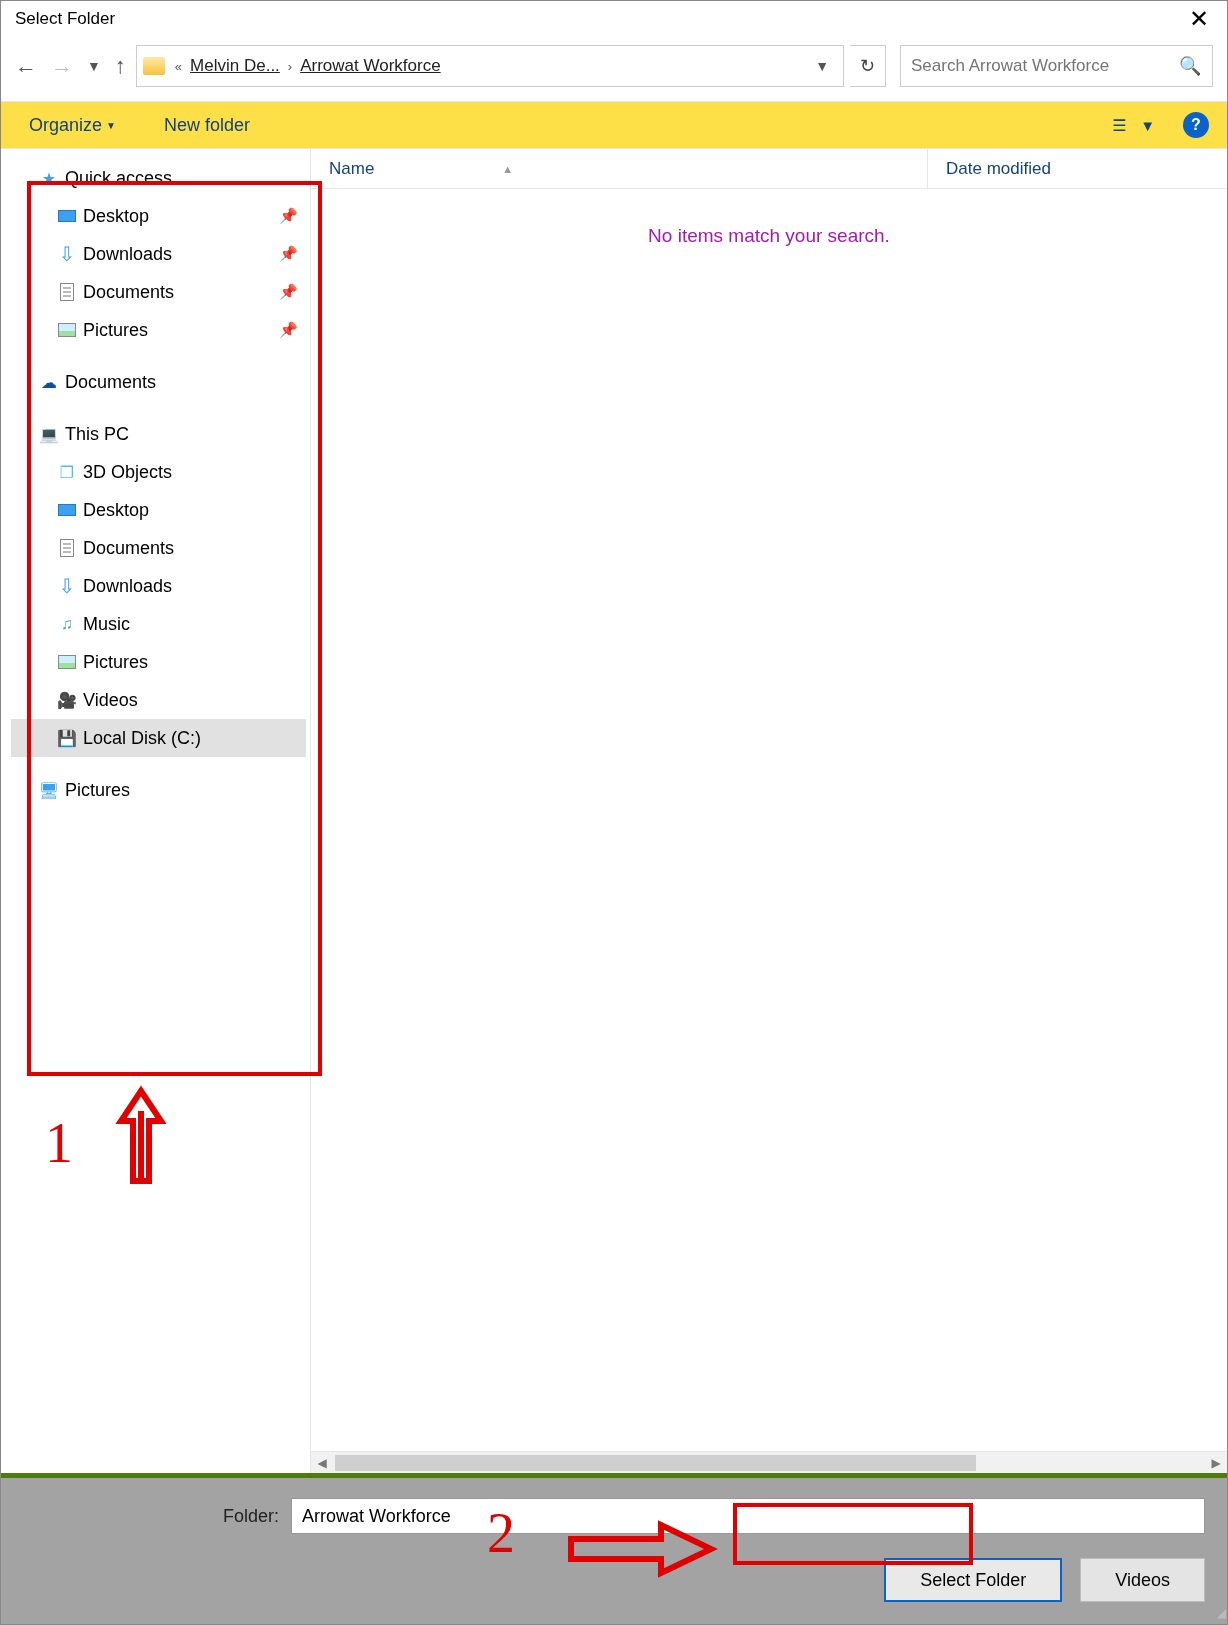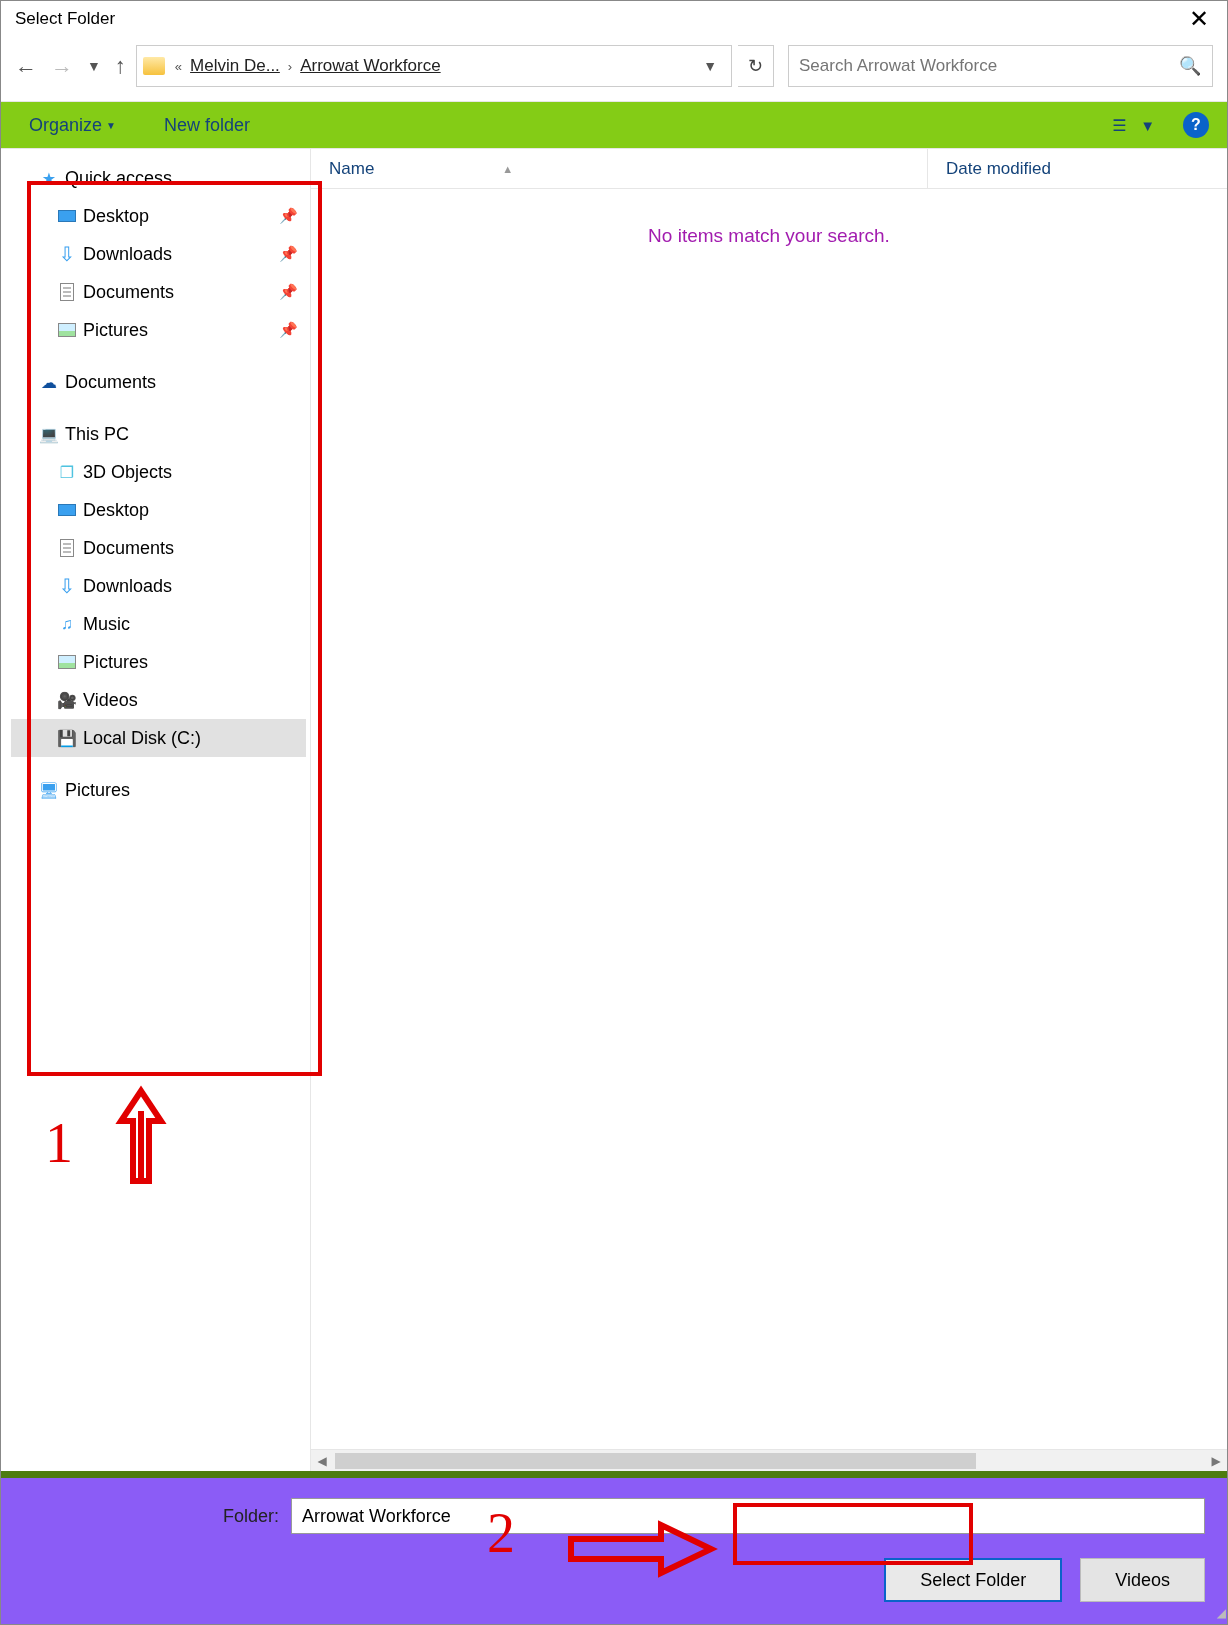--- a/index.html
+++ b/index.html
@@ -31,29 +31,29 @@
   flex: 1; display: flex; align-items: center; height: 42px;
   border: 1px solid #ccc; background: #fff; padding: 0 6px;
 }
 .folder-chip { width: 22px; height: 18px; background: linear-gradient(#ffe9a6, #f6c23e); border-radius: 2px; margin-right: 4px; }
 .bc-caret { color: #555; padding: 0 6px; font-size: 13px; }
 .bc-seg { color: #222; font-size: 17px; padding: 0 2px; cursor: pointer; text-decoration: underline; }
 .bc-right-caret { margin-left: auto; color: #555; font-size: 14px; padding: 0 8px; }
 .refresh-btn { width: 36px; height: 42px; border: 1px solid #ccc; border-left: none; display: flex; align-items: center; justify-content: center; cursor: pointer; }
 .refresh-btn span { font-size: 18px; color: #444; }
 .search-bar {
-  width: 425px; height: 42px; border: 1px solid #ccc; margin-left: 8px;
+  width: 313px; height: 42px; border: 1px solid #ccc; margin-left: 8px;
   display: flex; align-items: center; padding: 0 10px; color: #888;
 }
 .search-bar input { border: none; flex: 1; font-size: 17px; color: #888; outline: none; }
 .search-icon { font-size: 18px; color: #555; }
 
 
 .cmd-bar {
-  height: 48px; background: #84cc16; border-top: 1px solid #e6e6e6; border-bottom: 1px solid #e6e6e6;
+  height: 48px; background: #fde047; border-top: 1px solid #e6e6e6; border-bottom: 1px solid #e6e6e6;
   display: flex; align-items: center; padding: 0 18px;
 }
 .cmd-item { color: #14437a; font-size: 18px; padding: 4px 10px; cursor: pointer; display: flex; align-items: center; gap: 4px; }
 .cmd-item .drop { font-size: 10px; color: #14437a; }
 .view-btn { margin-left: auto; display: flex; align-items: center; gap: 8px; color: #14437a; cursor: pointer; padding: 4px 10px; }
 .view-ico { display: inline-block; width: 20px; }
 .view-ico::before { content: "\2630"; font-size: 16px; }
 .help-btn {
   width: 26px; height: 26px; border-radius: 50%; background: #0a63c9; color: #fff;
   display: flex; align-items: center; justify-content: center; font-weight: bold; margin-left: 18px;
@@ -90,21 +90,21 @@
 .col-hdr { display: flex; height: 40px; align-items: center; border-bottom: 1px solid #e6e6e6; color: #14437a; font-size: 17px; }
 .col-name { flex: 1; padding-left: 18px; display: flex; gap: 8px; align-items: center; }
 .col-sort { font-size: 11px; color: #999; margin: 0 auto 0 120px; }
 .col-date { width: 300px; padding-left: 18px; border-left: 1px solid #e6e6e6; height: 100%; display: flex; align-items: center; }
 .empty-msg { text-align: center; color: #a21caf; font-size: 19px; padding-top: 36px; }
 .hscroll { height: 22px; background: #f1f1f1; border-top: 1px solid #e6e6e6; display: flex; align-items: center; margin-top: auto; }
 .hscroll .larr, .hscroll .rarr { width: 22px; text-align: center; color: #777; font-size: 12px; cursor: pointer; }
 .hscroll .thumb { height: 16px; background: #cfcfcf; width: 70%; margin-left: 2px; }
 
 
-.footer { background: #8b5cf6; border-top: 7px solid #4d7c0f; padding: 20px 22px 22px 22px; }
+.footer { background: #a3a3a3; border-top: 5px solid #4d7c0f; padding: 20px 22px 22px 22px; }
 .folder-row { display: flex; align-items: center; gap: 12px; }
 .folder-lbl { font-size: 18px; color: #222; margin-left: 200px; }
 .folder-input { flex: 1; height: 36px; border: 1px solid #999; background: #fff; padding: 0 10px; font-size: 18px; }
 .btn-row { display: flex; justify-content: flex-end; gap: 18px; margin-top: 24px; }
 .btn { height: 44px; padding: 0 34px; font-size: 18px; background: #e4e4e4; border: 1px solid #bbb; cursor: pointer; display: flex; align-items: center; }
 .btn.primary { border: 2px solid #0a63c9; background: #e9e9e9; }
 .grip { position: absolute; right: 4px; bottom: 4px; color: #bbb; font-size: 12px; letter-spacing: -3px; }
 
 
 .annot { position: absolute; pointer-events: none; }

